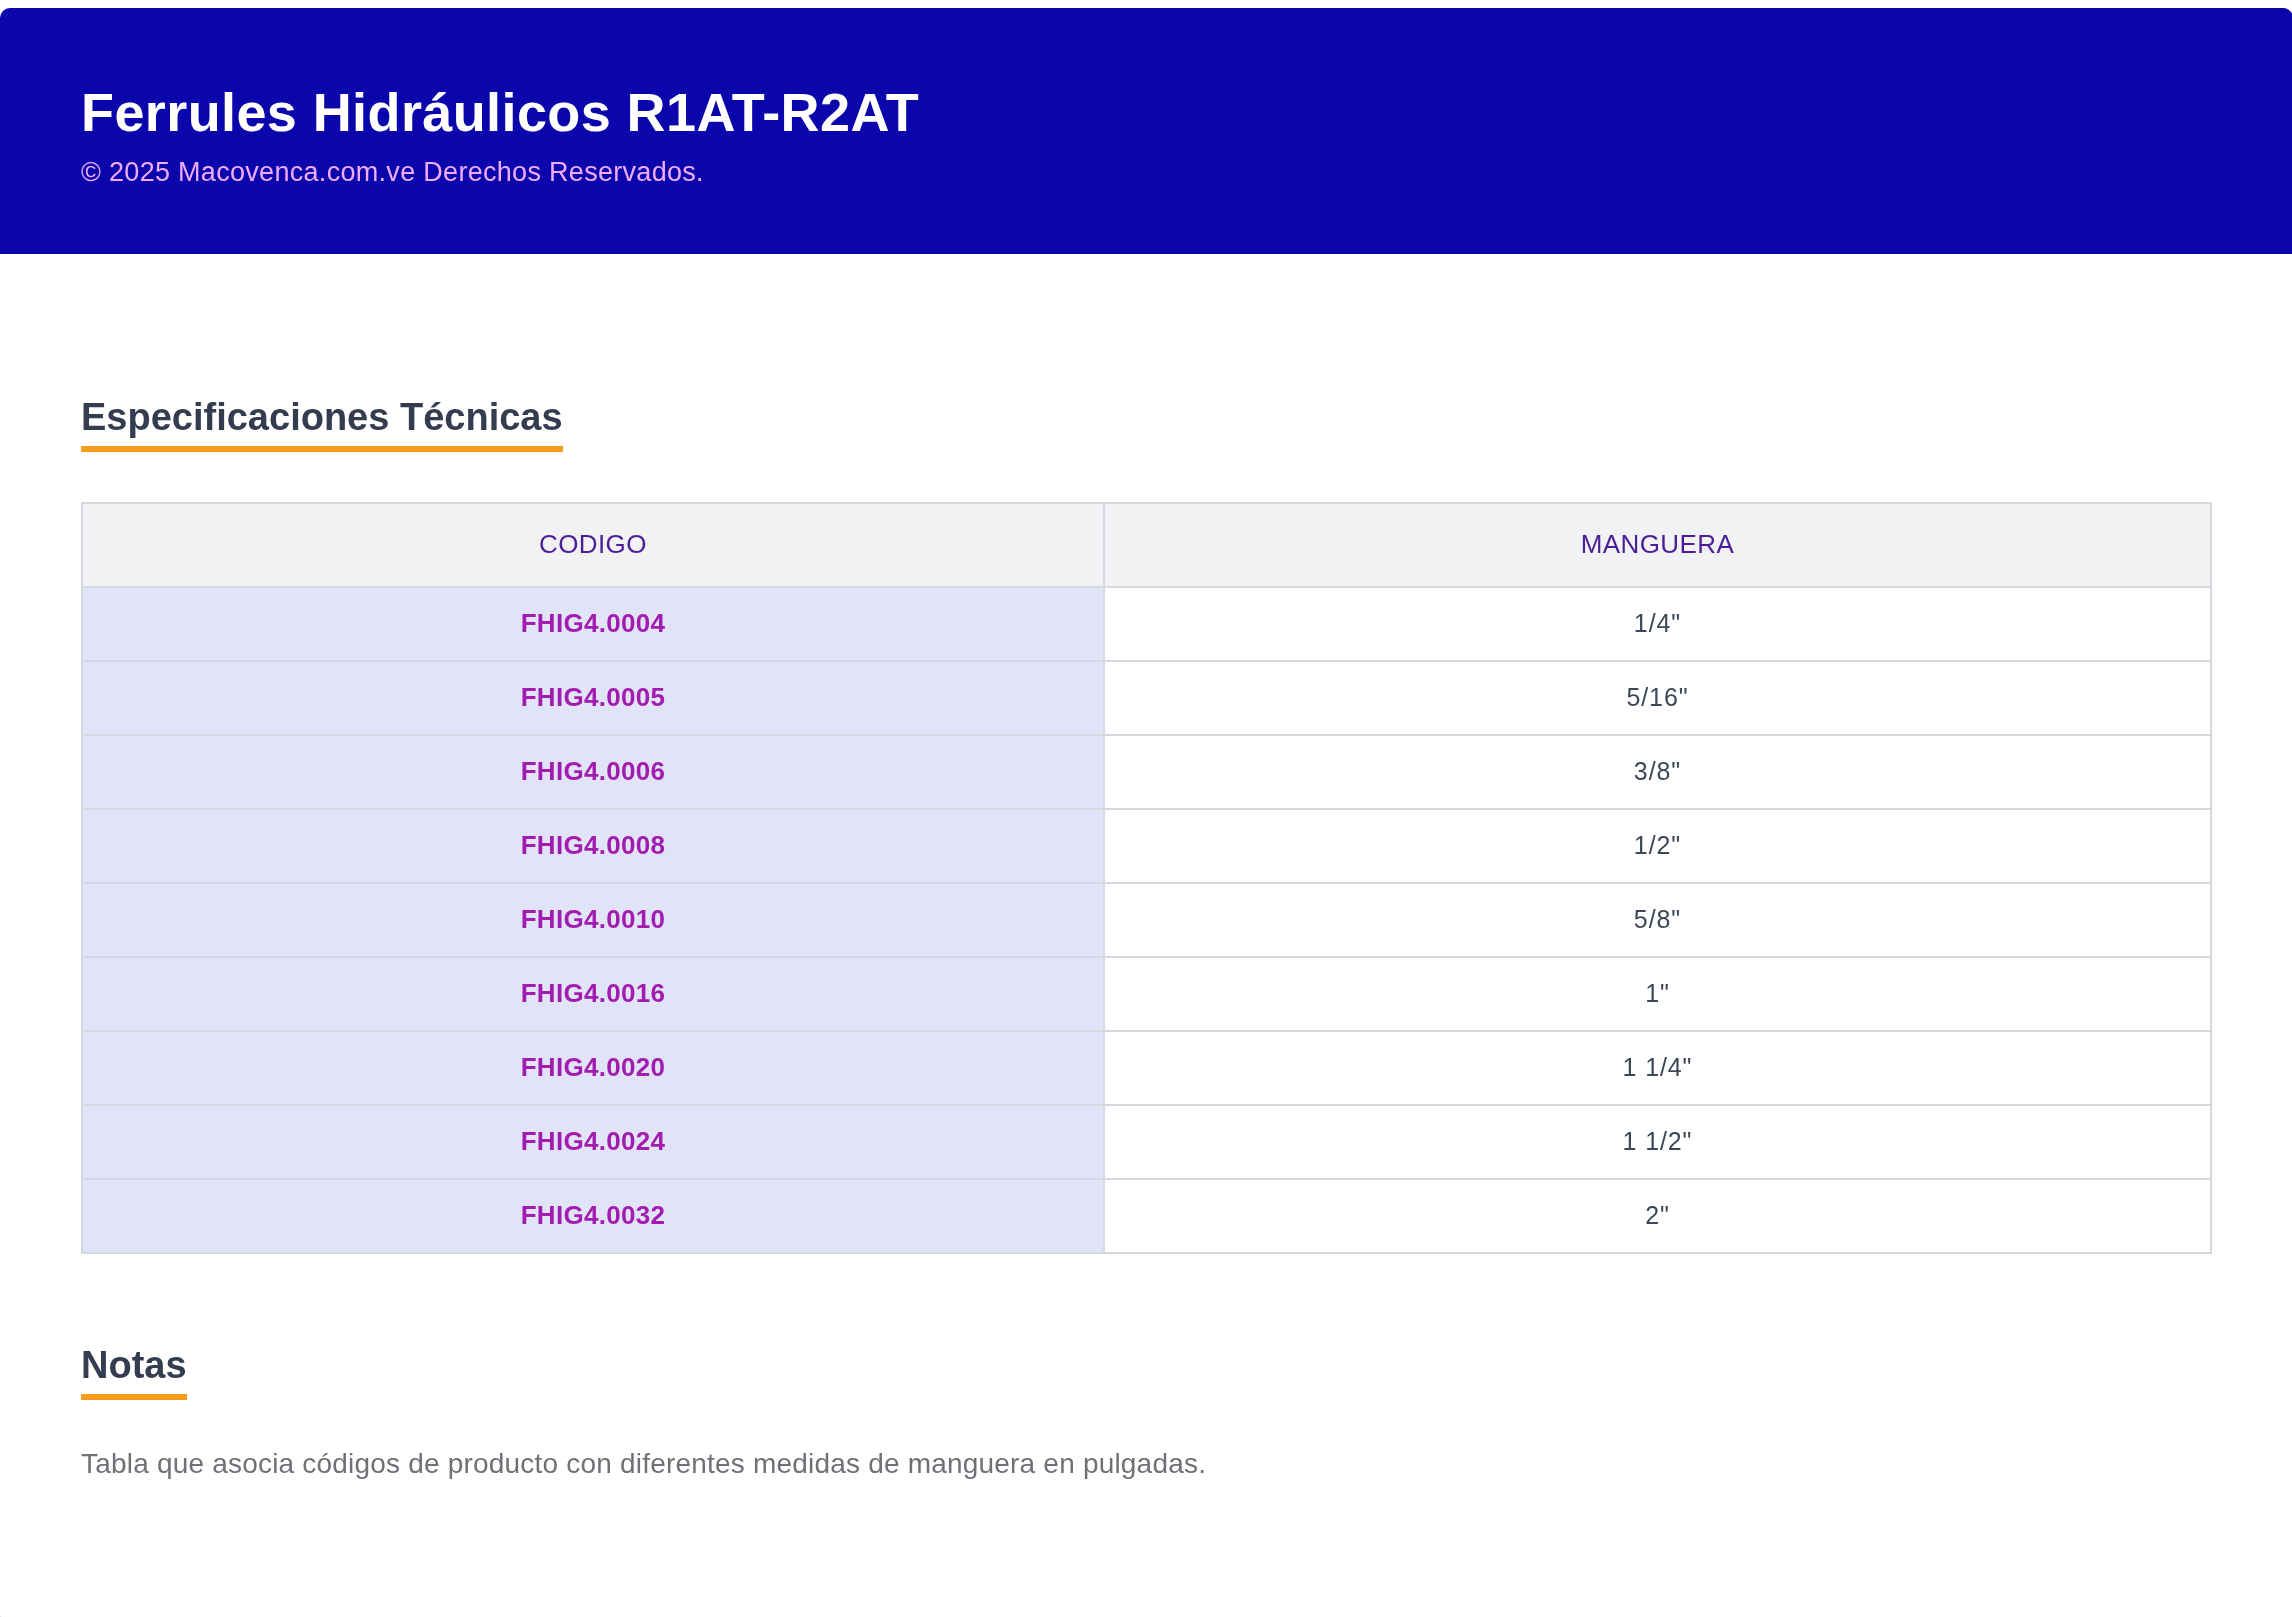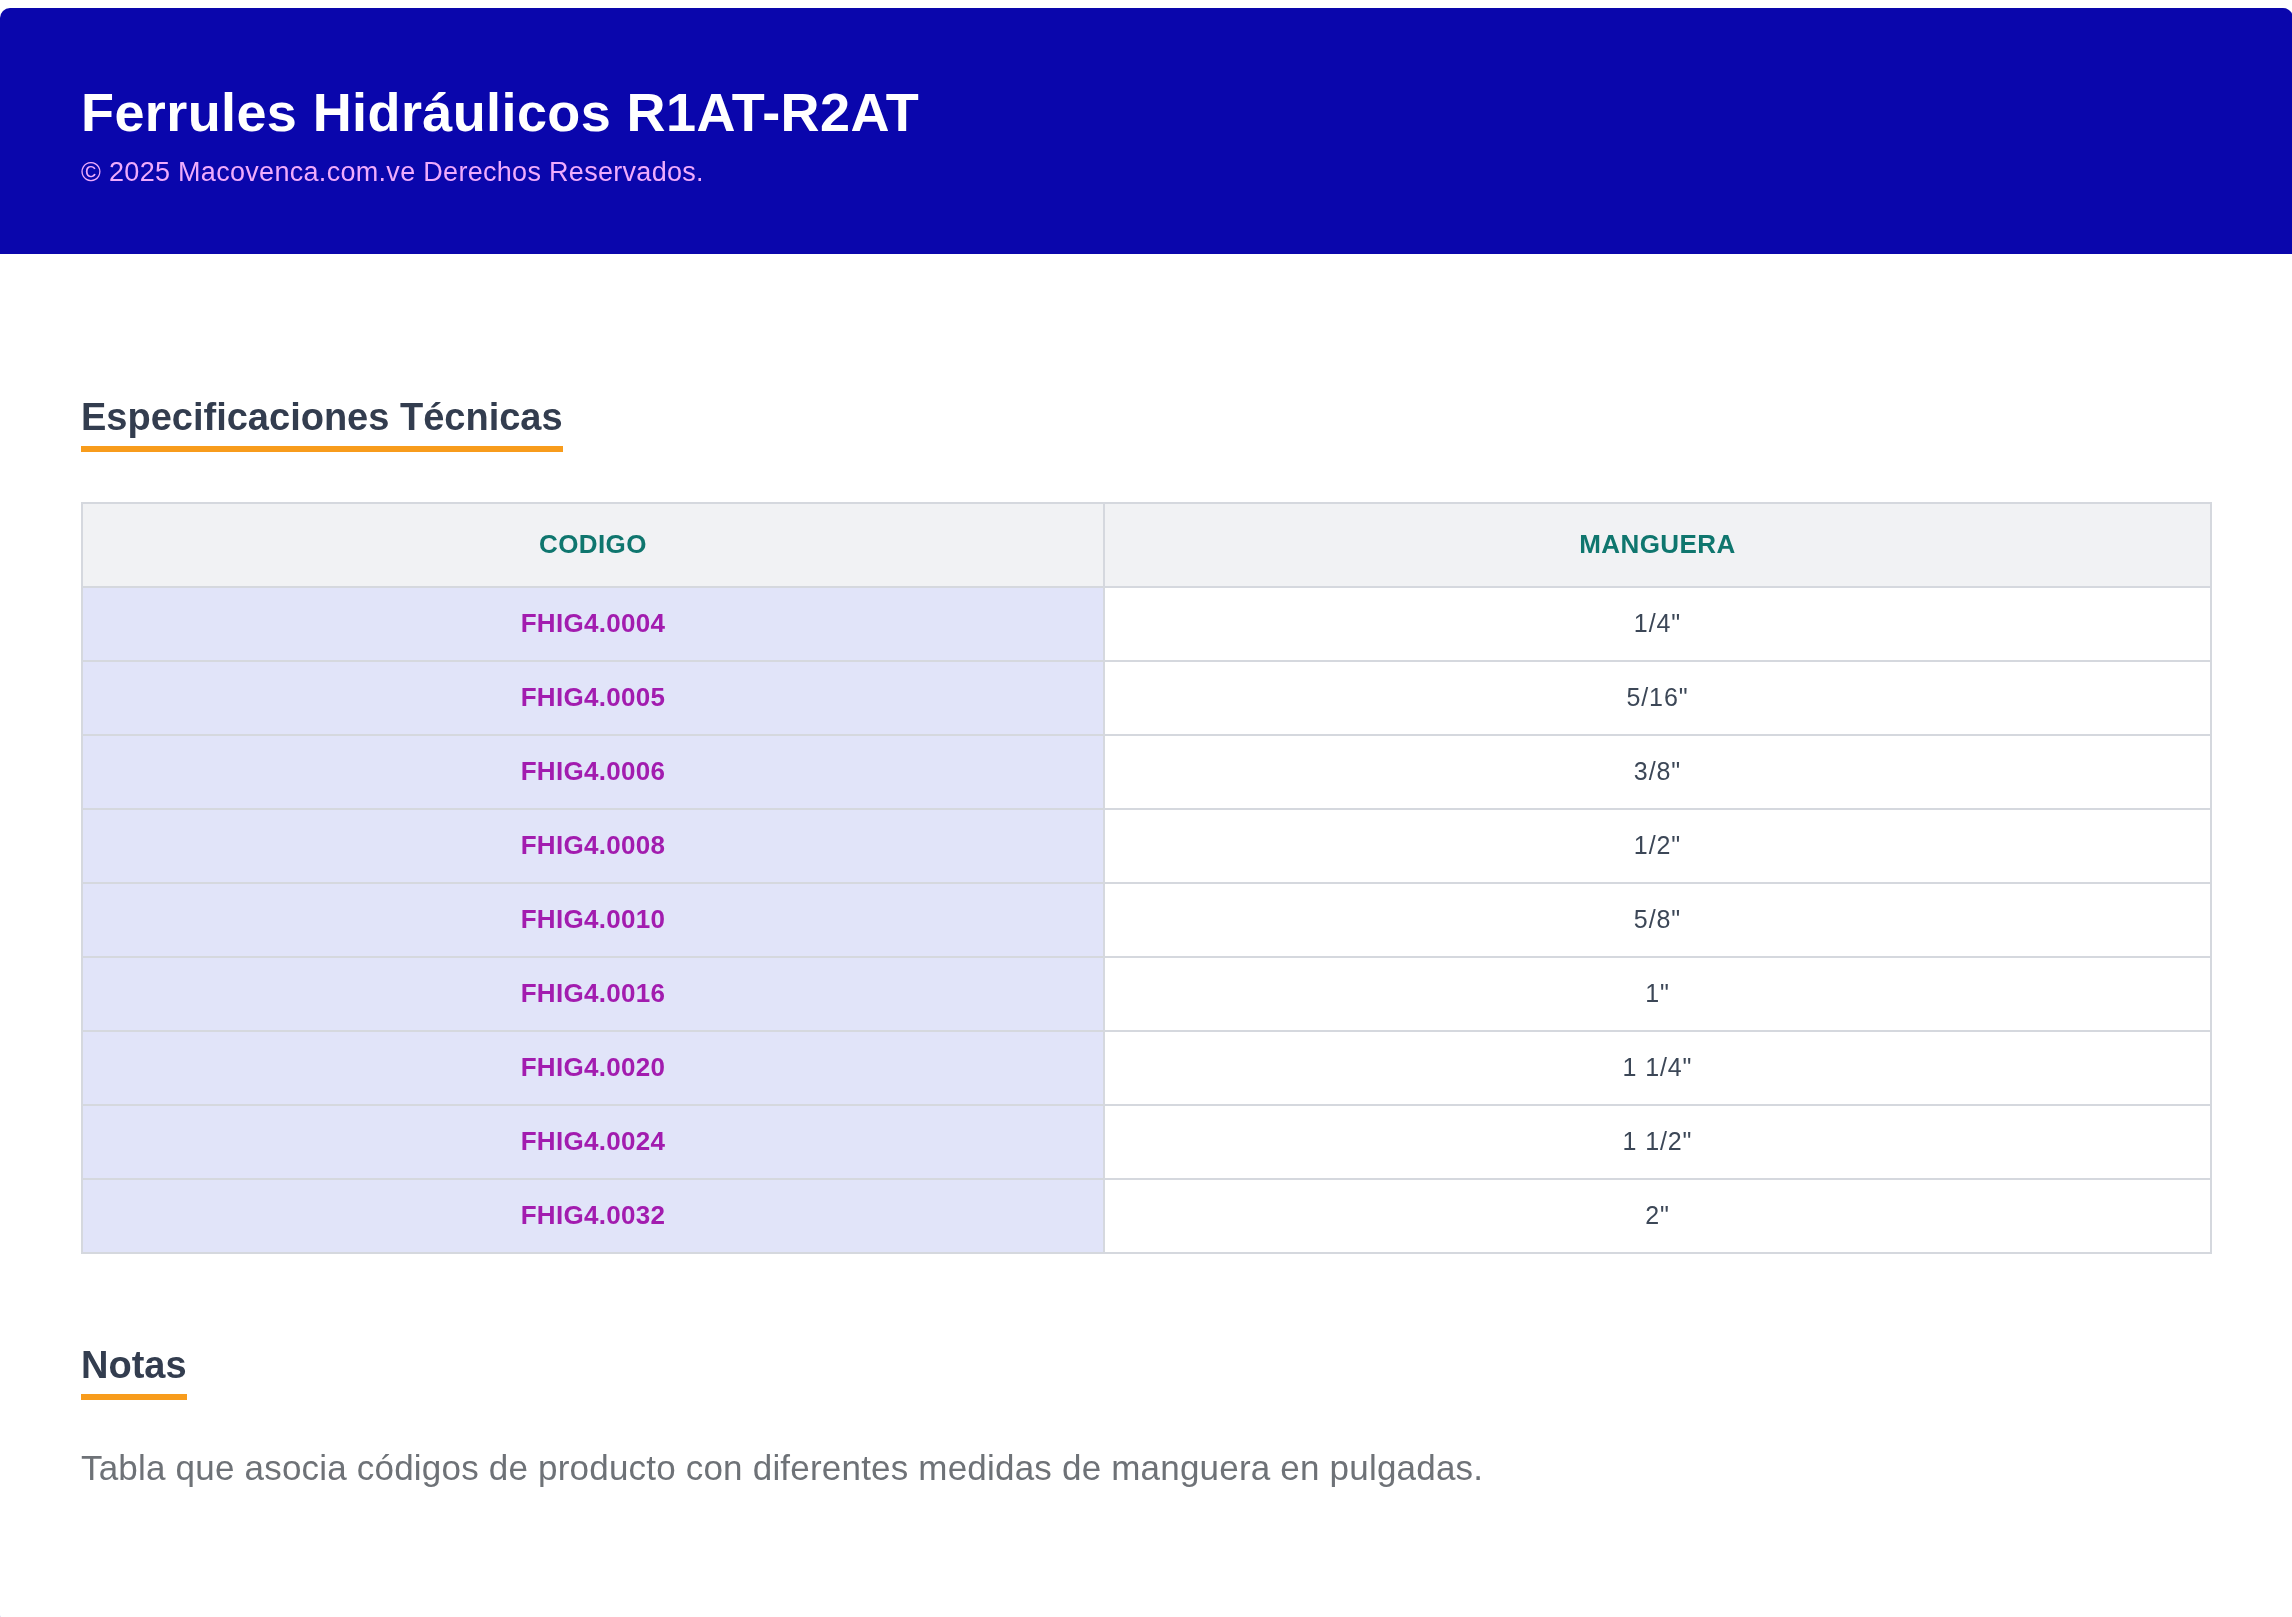--- a/index.html
+++ b/index.html
@@ -74,43 +74,43 @@
   .spec-table th, .spec-table td {
     border: 2.7px solid #D5D8DE;
     text-align: center;
     vertical-align: middle;
     padding: 0;
   }
   .spec-table th {
     background: #F1F2F4;
     height: 82px;
     font-size: 26px;
-    font-weight: bold;
-    color: #0f766e;
+    font-weight: normal;
+    color: #4c1d95;
     letter-spacing: 0.4px;
   }
   .spec-table td { height: 72px; font-size: 25px; }
   td.code-cell {
     background: #E1E4F9;
     color: #a21caf;
     font-weight: bold;
     font-size: 26px;
     letter-spacing: 0.3px;
   }
   td.size-cell {
     background: #ffffff;
     color: #3C4757;
     letter-spacing: 0.9px;
   }
   col.col-codigo { width: 48%; }
   col.col-manguera { width: 52%; }
   .notes-text {
     margin: 0;
     padding-top: 48px;
-    font-size: 35px;
+    font-size: 28px;
     color: #6E7277;
     letter-spacing: 0.2px;
   }
 </style>
 </head>
 <body>
 
 <div class="page">
   <div class="card">
 

